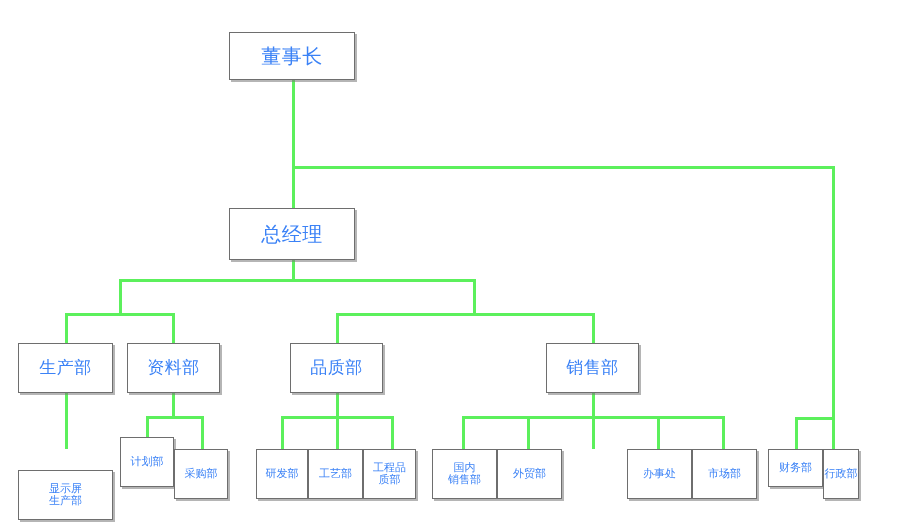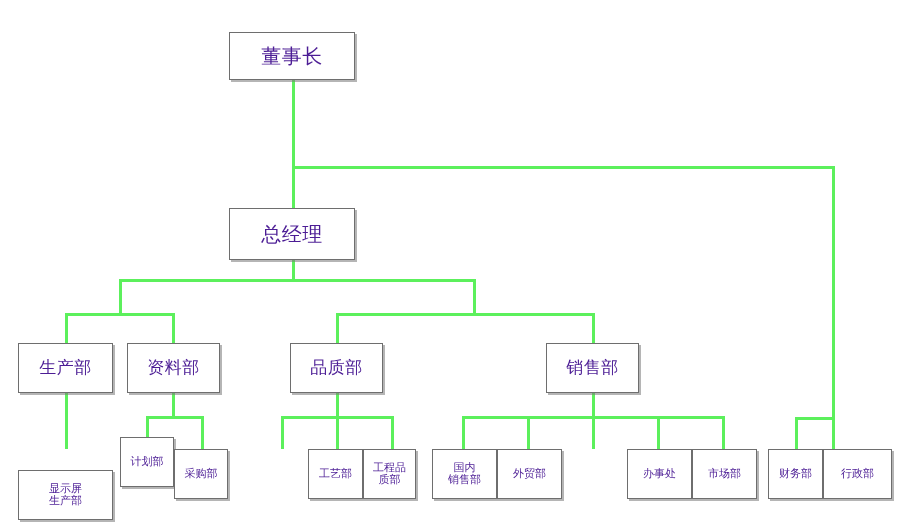--- a/index.html
+++ b/index.html
@@ -29,21 +29,21 @@
   .node {
     position: absolute;
     box-sizing: border-box;
     background: #ffffff;
     border: 1px solid #6e6e6e;
     box-shadow: 2px 2px 0 0 rgba(120,120,120,0.55);
     display: flex;
     align-items: center;
     justify-content: center;
     text-align: center;
-    color: #4c1d95;
+    color: #3b82f6;
     line-height: 1.12;
     white-space: pre-line;
     letter-spacing: 0.5px;
   }
   .node.lvl1 { font-size: 20px; }
   .node.lvl2 { font-size: 20px; }
   .node.lvl3 { font-size: 17px; }
   .node.leaf { font-size: 11px; letter-spacing: 0px; }
   .node.leaf.wide-gap { letter-spacing: 3px; }
 </style>
@@ -113,33 +113,34 @@
 
   <div class="node lvl3" style="left:546px; top:343px; width:93px; height:50px;">销售部</div>
 
   <div class="node leaf" style="left:18px; top:470px; width:95px; height:50px;">显示屏
 生产部</div>
 
   <div class="node leaf" style="left:120px; top:437px; width:54px; height:50px;">计划部</div>
 
   <div class="node leaf" style="left:174px; top:449px; width:54px; height:50px;">采购部</div>
 
+  <div class="node leaf" style="left:256px; top:449px; width:52px; height:50px;">研发部</div>
 
   <div class="node leaf" style="left:308px; top:449px; width:55px; height:50px;">工艺部</div>
 
   <div class="node leaf" style="left:363px; top:449px; width:53px; height:50px;">工程品
 质部</div>
 
   <div class="node leaf" style="left:432px; top:449px; width:65px; height:50px;">国内
 销售部</div>
 
   <div class="node leaf" style="left:497px; top:449px; width:65px; height:50px;">外贸部</div>
 
 
   <div class="node leaf" style="left:627px; top:449px; width:65px; height:50px;">办事处</div>
 
   <div class="node leaf" style="left:692px; top:449px; width:65px; height:50px;">市场部</div>
 
-  <div class="node leaf" style="left:768px; top:449px; width:55px; height:50px;">财务部</div>
+  <div class="node leaf" style="left:768px; top:449px; width:55px; height:38px;">财务部</div>
 
-  <div class="node leaf" style="left:823px; top:449px; width:69px; height:50px;">行政部</div>
+  <div class="node leaf" style="left:823px; top:449px; width:36px; height:50px;">行政部</div>
 
 </div>
 
 </body></html>

